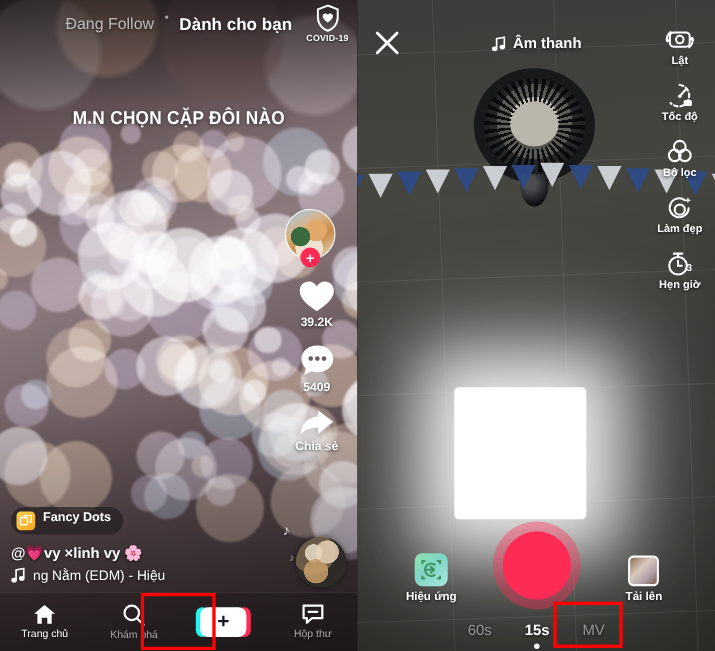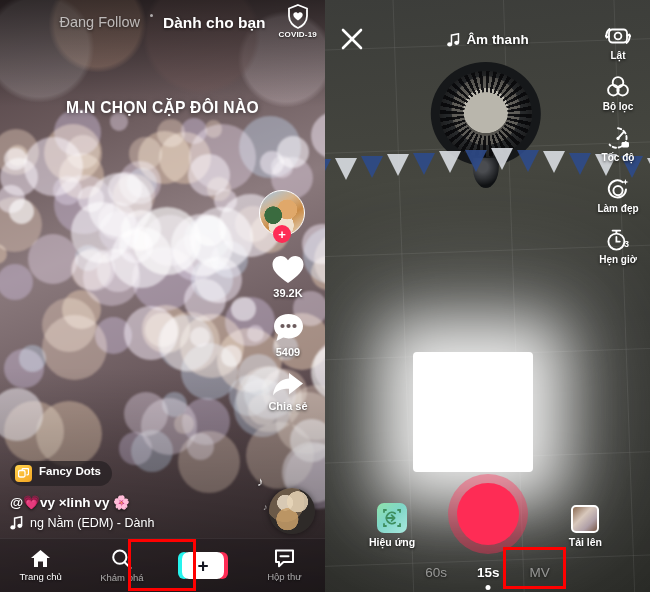--- a/index.html
+++ b/index.html
@@ -447,21 +447,21 @@
       </div>
       <div class="handle">@💗vy ×linh vy 🌸</div>
       <div class="music-row">
         <span>
           <svg width="13" height="14" viewBox="0 0 13 14">
             <path d="M4.6 11.2 V2.2 L11.6 0.8 V9.6" fill="none" stroke="#ffffff" stroke-width="1.5"></path>
             <ellipse cx="2.8" cy="11.4" rx="2.5" ry="2.1" fill="#ffffff"></ellipse>
             <ellipse cx="9.8" cy="9.8" rx="2.5" ry="2.1" fill="#ffffff"></ellipse>
           </svg>
         </span>
-        <span>ng   Nằm (EDM) - Dành</span>
+        <span>ng   Nằm (EDM) - Hiệu</span>
       </div>
     </div>
 
     <div class="disc-wrap">
       <span class="note n1">♪</span>
       <span class="note n2">♪</span>
       <div class="disc"></div>
     </div>
 
     <div class="tabbar">
@@ -556,38 +556,38 @@
             <path d="M0.4 11 L1.7 13.6 L4.2 12" fill="none" stroke="#ffffff" stroke-width="1.8" stroke-linejoin="round"></path>
             <path d="M25.6 13 L24.3 10.4 L21.8 12" fill="none" stroke="#ffffff" stroke-width="1.8" stroke-linejoin="round"></path>
           </svg>
         </span>
         <span class="tool-lbl">Lật</span>
       </div>
 
       <div class="tool">
         <span>
           <svg width="26" height="24" viewBox="0 0 26 24">
-            <circle cx="13" cy="7.4" r="5.3" fill="none" stroke="#ffffff" stroke-width="1.9"></circle>
-            <circle cx="8.4" cy="15.2" r="5.3" fill="none" stroke="#ffffff" stroke-width="1.9"></circle>
-            <circle cx="17.6" cy="15.2" r="5.3" fill="none" stroke="#ffffff" stroke-width="1.9"></circle>
-          </svg>
-        </span>
-        <span class="tool-lbl">Bộ lọc</span>
-      </div>
-
-      <div class="tool">
-        <span>
-          <svg width="26" height="24" viewBox="0 0 26 24">
             <path d="M13 2.2 A9.8 9.8 0 1 1 4.6 18.6" fill="none" stroke="#ffffff" stroke-width="1.9" stroke-linecap="round" stroke-dasharray="3.4 2.6"></path>
             <line x1="13" y1="12.4" x2="18.4" y2="6.4" stroke="#ffffff" stroke-width="1.9" stroke-linecap="round"></line>
             <circle cx="13" cy="12.4" r="1.6" fill="#ffffff"></circle>
             <rect x="16.5" y="16" width="7.5" height="5.4" rx="1.4" fill="#ffffff"></rect>
           </svg>
         </span>
         <span class="tool-lbl">Tốc độ</span>
+      </div>
+
+      <div class="tool">
+        <span>
+          <svg width="26" height="24" viewBox="0 0 26 24">
+            <circle cx="13" cy="7.4" r="5.3" fill="none" stroke="#ffffff" stroke-width="1.9"></circle>
+            <circle cx="8.4" cy="15.2" r="5.3" fill="none" stroke="#ffffff" stroke-width="1.9"></circle>
+            <circle cx="17.6" cy="15.2" r="5.3" fill="none" stroke="#ffffff" stroke-width="1.9"></circle>
+          </svg>
+        </span>
+        <span class="tool-lbl">Bộ lọc</span>
       </div>
 
       <div class="tool">
         <span>
           <svg width="26" height="24" viewBox="0 0 26 24">
             <path d="M17.8 5.2 A8.6 8.6 0 1 0 21 12.4" fill="none" stroke="#ffffff" stroke-width="1.9" stroke-linecap="round"></path>
             <circle cx="13" cy="13.6" r="4.6" fill="none" stroke="#ffffff" stroke-width="1.9"></circle>
             <path d="M20.4 2 L21.2 4.3 L23.5 5 L21.2 5.8 L20.4 8 L19.6 5.8 L17.3 5 L19.6 4.3 Z" fill="#ffffff"></path>
           </svg>
         </span>

